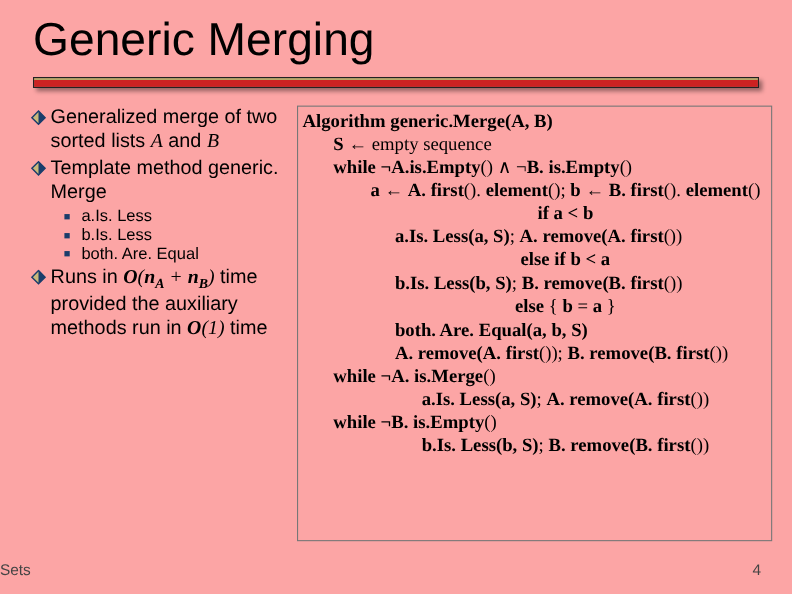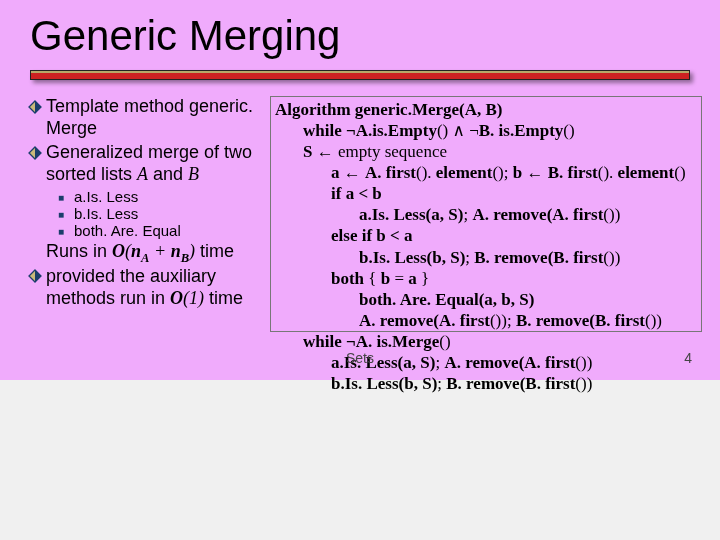--- a/index.html
+++ b/index.html
@@ -6,22 +6,22 @@
     margin: 0;
     width: 720px;
     height: 540px;
     background: #f0f0f0;
     font-family: "Times New Roman", serif;
     position: relative;
     overflow: hidden;
   }
   .slide {
     width: 720px;
-    height: 380px;
-    background: #f0abfc;
+    height: 540px;
+    background: #fca5a5;
     position: relative;
     box-sizing: border-box;
   }
   .title {
     position: absolute;
     top: 12px;
     left: 30px;
     right: 30px;
     font-size: 42px;
     font-family: Verdana, Geneva, sans-serif;
@@ -86,28 +86,27 @@
     color: #1a3d6b;
     font-size: 10px;
     padding-top: 4px;
   }
   .b2 .txt { flex: 1; }
   .it { font-style: italic; font-family: "Times New Roman", serif; }
   .itb { font-style: italic; font-weight: bold; font-family: "Times New Roman", serif; }
   .bi { font-weight: bold; }
   .algbold { font-weight: bold; }
   .ind1 { padding-left: 28px; }
-  .ind2 { padding-left: 56px; }
+  .ind2 { padding-left: 56px; text-align: center; }
   .ind3 { padding-left: 84px; }
   .algline { white-space: nowrap; }
   .footer-center {
     position: absolute;
     bottom: 14px;
     left: 0; right: 0;
-    text-align: center;
     font-family: Verdana, sans-serif;
     font-size: 14px;
     color: #444;
   }
   .footer-right {
     position: absolute;
     bottom: 14px;
     right: 28px;
     font-family: Verdana, sans-serif;
     font-size: 14px;
@@ -126,102 +125,105 @@
 
     <div class="left">
 
       <div class="b1">
         <span class="mark">
           <svg viewBox="0 0 14 14">
               <polygon points="7,1 13,7 7,13 1,7" fill="#c9b97a" stroke="#1a3d6b" stroke-width="1.3"></polygon>
               <polygon points="7,1 13,7 7,13" fill="#1a3d6b"></polygon>
             </svg>
         </span>
-        <span class="txt">Template method generic. Merge</span>
+        <span class="txt">
+          <span>Generalized merge of two sorted lists </span><span class="it">A</span><span> and </span><span class="it">B</span>
+        </span>
       </div>
 
       <div class="b1">
         <span class="mark">
           <svg viewBox="0 0 14 14">
               <polygon points="7,1 13,7 7,13 1,7" fill="#c9b97a" stroke="#1a3d6b" stroke-width="1.3"></polygon>
               <polygon points="7,1 13,7 7,13" fill="#1a3d6b"></polygon>
             </svg>
         </span>
-        <span class="txt">
-          <span>Generalized merge of two sorted lists </span><span class="it">A</span><span> and </span><span class="it">B</span>
-        </span>
+        <span class="txt">Template method generic. Merge</span>
       </div>
 
 
       <div class="b2">
         <span class="sq">■</span>
         <span class="txt">a.Is. Less</span>
       </div>
       <div class="b2">
         <span class="sq">■</span>
         <span class="txt">b.Is. Less</span>
       </div>
       <div class="b2">
         <span class="sq">■</span>
         <span class="txt">both. Are. Equal</span>
       </div>
 
-      <div class="b1" style="margin-top:2px;align-items:center;">
+      <div class="b1" style="margin-top:2px;">
         <span class="mark">
           <svg viewBox="0 0 14 14">
               <polygon points="7,1 13,7 7,13 1,7" fill="#c9b97a" stroke="#1a3d6b" stroke-width="1.3"></polygon>
               <polygon points="7,1 13,7 7,13" fill="#1a3d6b"></polygon>
             </svg>
         </span>
         <span class="txt">
           <span>Runs in </span><span class="itb">O</span><span class="it">(</span><span class="itb">n</span><span class="sub itb">A</span><span class="it"> + </span><span class="itb">n</span><span class="sub itb">B</span><span class="it">)</span><span> time provided the auxiliary methods run in </span><span class="itb">O</span><span class="it">(1)</span><span> time</span>
         </span>
       </div>
 
     </div>
 
     <div class="right">
       <div class="algline">
         <span class="algbold">Algorithm</span><span class="bi"> generic.Merge</span><span class="bi">(A, B)</span>
       </div>
       <div class="algline ind1">
+        <span class="bi">S</span><span> ← empty sequence</span>
+      </div>
+      <div class="algline ind1">
         <span class="algbold">while ¬</span><span class="bi">A.is.Empty</span><span>() ∧ ¬</span><span class="bi">B. is.Empty</span><span>()</span>
       </div>
-      <div class="algline ind1">
-        <span class="bi">S</span><span> ← empty sequence</span>
-      </div>
       <div class="algline ind2">
         <span class="bi">a</span><span> ← </span><span class="bi">A. first</span><span>(). </span><span class="bi">element</span><span>();  </span><span class="bi">b</span><span> ← </span><span class="bi">B. first</span><span>(). </span><span class="bi">element</span><span>()</span>
       </div>
       <div class="algline ind2">
         <span class="algbold">if </span><span class="bi">a</span><span class="algbold"> &lt; </span><span class="bi">b</span>
       </div>
       <div class="algline ind3">
         <span class="bi">a.Is. Less</span><span class="bi">(a, S)</span><span>;  </span><span class="bi">A. remove</span><span class="bi">(A. first</span><span>())</span>
       </div>
       <div class="algline ind2">
         <span class="algbold">else if </span><span class="bi">b</span><span class="algbold"> &lt; </span><span class="bi">a</span>
       </div>
       <div class="algline ind3">
         <span class="bi">b.Is. Less</span><span class="bi">(b, S)</span><span>;  </span><span class="bi">B. remove</span><span class="bi">(B. first</span><span>())</span>
       </div>
       <div class="algline ind2">
-        <span class="algbold">both</span><span> { </span><span class="bi">b</span><span> = </span><span class="bi">a</span><span> }</span>
+        <span class="algbold">else</span><span> { </span><span class="bi">b</span><span> = </span><span class="bi">a</span><span> }</span>
       </div>
       <div class="algline ind3">
         <span class="bi">both. Are. Equal</span><span class="bi">(a, b, S)</span>
       </div>
       <div class="algline ind3">
         <span class="bi">A. remove</span><span class="bi">(A. first</span><span>());  </span><span class="bi">B. remove</span><span class="bi">(B. first</span><span>())</span>
       </div>
       <div class="algline ind1">
         <span class="algbold">while ¬</span><span class="bi">A. is.Merge</span><span>()</span>
       </div>
       <div class="algline ind2">
         <span class="bi">a.Is. Less</span><span class="bi">(a, S)</span><span>;  </span><span class="bi">A. remove</span><span class="bi">(A. first</span><span>())</span>
+      </div>
+      <div class="algline ind1">
+        <span class="algbold">while ¬</span><span class="bi">B. is.Empty</span><span>()</span>
       </div>
       <div class="algline ind2">
         <span class="bi">b.Is. Less</span><span class="bi">(b, S)</span><span>;  </span><span class="bi">B. remove</span><span class="bi">(B. first</span><span>())</span>
       </div>
     </div>
 
   </div>
 
   <div class="footer-center">Sets</div>
   <div class="footer-right">4</div>

